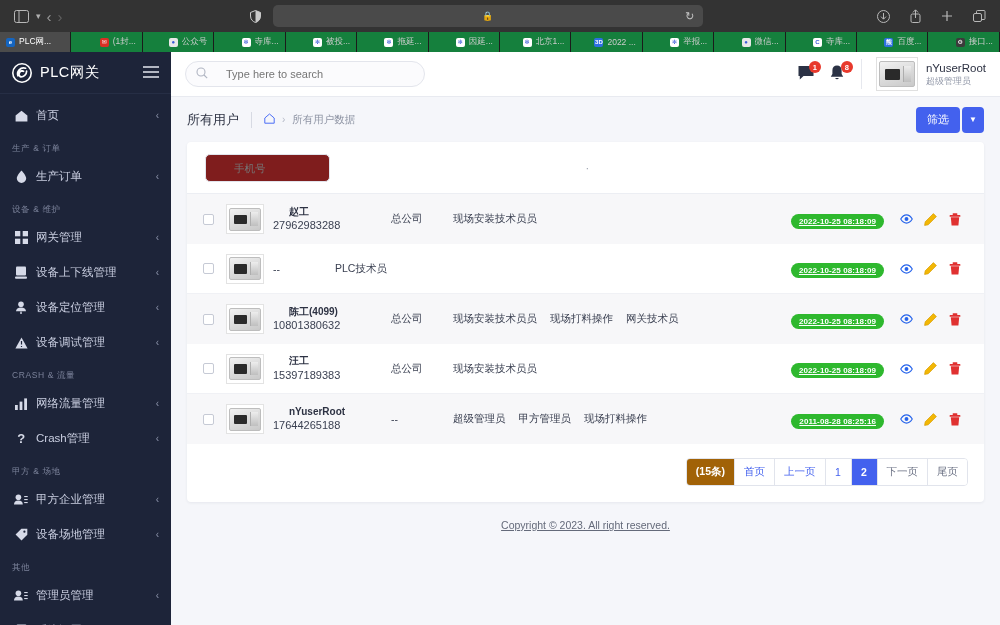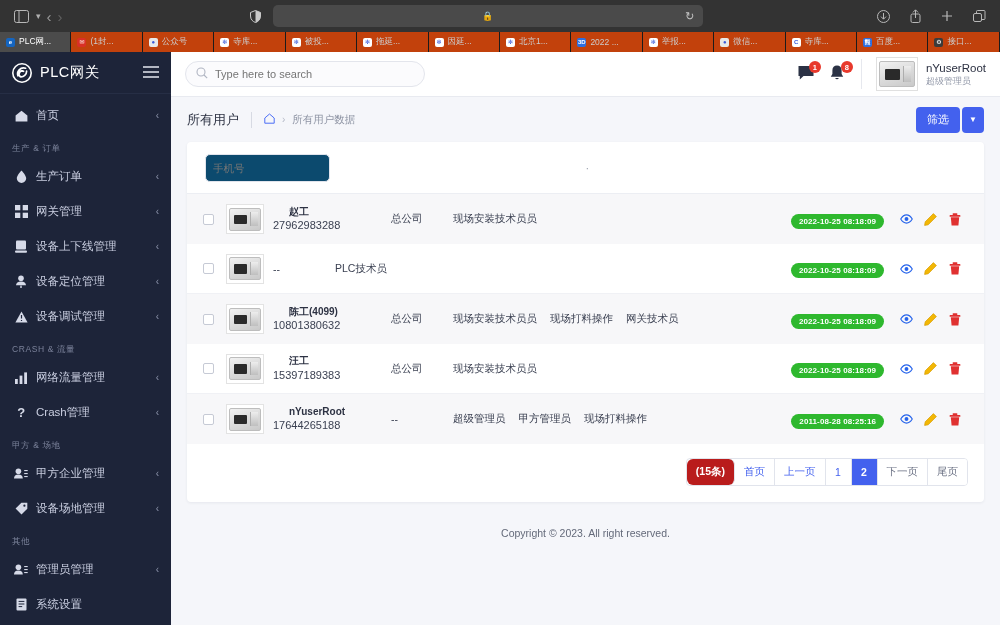--- a/index.html
+++ b/index.html
@@ -37,21 +37,21 @@
 
   
   #tab-strip { height: 20px; display: flex; background: #272727; }
   .browser-tab {
     flex: 1 1 0; min-width: 0; height: 20px;
     display: flex; align-items: center; gap: 4px;
     padding: 0 6px; border-right: 1px solid #1b1b1b;
     font-size: 8.5px; color: #cccccc; overflow: hidden; white-space: nowrap;
   }
   .browser-tab.active { background: #4b4b4b; color: #fff; }
-  .browser-tab:not(.active) { background: #c2410c; }
+  .browser-tab:not(.active) { background: #15803d; justify-content: flex-end; }
   .tab-fav {
     width: 9px; height: 9px; border-radius: 2px; flex: none;
     display:flex; align-items:center; justify-content:center;
     font-size: 6px; color: #fff; font-weight: bold; line-height:1;
   }
   .tab-label { overflow:hidden; text-overflow: clip; }
 
   
   #app { display: flex; width: 1000px; height: 573px; background: #f5f6fa; }
 
@@ -87,21 +87,21 @@
   #main { flex: 1; display: flex; flex-direction: column; height: 573px;
           background: #f5f6fa; min-width: 0; }
 
   
   #topbar {
     height: 45px; background: #ffffff; display: flex; align-items: center;
     padding: 0 14px; border-bottom: 1px solid #e8eaf0; flex: none;
   }
   #search-box {
     width: 240px; height: 26px; border: 1px solid #e3e5ec; border-radius: 14px;
-    display: flex; align-items: center; padding: 0 10px; gap: 7px;
+    display: flex; align-items: center; padding: 0 10px; gap: 18px;
     background: #fbfbfd;
   }
   #search-box input {
     border: none; outline: none; background: transparent;
     font-size: 11px; color: #9aa0ad; width: 100%;
     font-family: "Liberation Sans", sans-serif;
   }
   #topbar-right { margin-left: auto; display: flex; align-items: center; gap: 14px; }
   .notif { position: relative; width: 18px; height: 18px; color:#2b3245; }
   .notif .badge {
@@ -162,22 +162,22 @@
   #card {
     margin: 0 16px; background: #ffffff; border-radius: 4px;
     box-shadow: 0 1px 3px rgba(30,40,70,.07); overflow: hidden; flex: none;
   }
   #filter-row {
     height: 52px; display: flex; align-items: center; padding: 0 18px;
     border-bottom: 1px solid #eceef3; position: relative;
   }
   #phone-input {
     width: 125px; height: 28px; border: 1px solid #e1e4ec; border-radius: 5px;
-    padding: 0 7px; font-size: 10.5px; color: #8d93a3; outline: none;
-    background: #0c4a6e; font-family: "Liberation Sans", sans-serif;
+    padding: 0 28px; font-size: 10.5px; color: #8d93a3; outline: none;
+    background: #7f1d1d; font-family: "Liberation Sans", sans-serif;
   }
   #filter-dot { position: absolute; left: 50%; font-size: 11px; color: #9aa0ad; }
 
   
   .trow { display: flex; align-items: center; height: 50px; padding: 0 16px; }
   .trow.alt { background: #f7f7f9; }
   .trow:not(.alt) { border-bottom: 1px solid #f0f1f5; }
   .cb {
     width: 11px; height: 11px; border: 1px solid #c6cad5; border-radius: 2px;
     flex: none; background: #fff; margin-right: 12px;
@@ -188,39 +188,39 @@
   .c-avatar .plc-thumb { width: 32px; height: 23px; }
   .c-id { width: 118px; flex: none; line-height: 1.35; }
   .c-name { font-size: 10px; color: #2d3243; font-weight: bold; margin-left: 16px; }
   .c-phone { font-size: 11px; color: #3b4152; }
   .c-company { width: 62px; flex: none; font-size: 10.5px; color: #3b4152; }
   .c-roles { flex: 1; min-width: 0; font-size: 10.5px; color: #3b4152;
              display: flex; gap: 13px; white-space: nowrap; overflow: hidden; }
   .c-date { flex: none; margin-right: 16px; }
   .date-badge {
     background: #2eb82e; color: #fff; font-size: 8px; font-weight: bold;
-    border-radius: 9px; padding: 3px 8px; display: inline-block; letter-spacing: .1px;
+    border-radius: 9px; padding: 3px 8px; display: inline-block; letter-spacing: .1px; text-decoration: underline;
   }
   .c-actions { display: flex; gap: 11px; align-items: center; flex: none; width: 68px; }
   .act { width: 13px; height: 13px; display:flex; align-items:center; justify-content:center; }
 
   
   #pager-row { display: flex; justify-content: flex-end; padding: 14px 16px 16px 16px; }
   #pager { display: flex; border: 1px solid #e1e4ec; border-radius: 4px; overflow: hidden; }
   .pg {
     height: 26px; min-width: 26px; padding: 0 9px; display: flex; align-items: center;
     justify-content: center; font-size: 10.5px; color: #4361ee;
     border-right: 1px solid #e1e4ec; background: #fff; cursor: pointer;
   }
   .pg:last-child { border-right: none; }
   .pg.active { background: #4361ee; color: #fff; font-weight: bold; }
-  .pg.count { background: #b91c1c; color: #fff; font-weight: bold; border-radius: 6px; }
+  .pg.count { background: #a16207; color: #fff; font-weight: bold; }
   .pg.plain { color: #6a7083; }
 
-  #footer { text-align: center; font-size: 10.5px; color: #646a7a; padding: 25px 0 0 0; }
+  #footer { text-align: center; font-size: 10.5px; color: #646a7a; padding: 17px 0 0 0; text-decoration: underline; }
 </style>
 </head>
 <body>
 
 <div id="browser-chrome">
 
   <div id="browser-toolbar">
     <span class="tb-icon">
       <svg width="15" height="13" viewBox="0 0 15 13">
           <rect x="0.5" y="0.5" width="14" height="12" rx="2" fill="none" stroke="#b8b8b8"></rect>
@@ -358,20 +358,21 @@
         <div class="nav-section">生产 &amp; 订单</div>
         <div class="nav-item">
           <span class="ni-icon">
             <svg width="11" height="13" viewBox="0 0 11 13">
               <path d="M5.5 0.5 C5.5 0.5 10.2 5.5 10.2 8.3 A4.7 4.7 0 0 1 0.8 8.3 C0.8 5.5 5.5 0.5 5.5 0.5 Z" fill="#d6dae8"></path>
             </svg>
           </span>
           <span class="ni-label">生产订单</span>
           <span class="ni-arrow">‹</span>
         </div>
+        <div class="nav-section">设备 &amp; 维护</div>
         <div class="nav-item">
           <span class="ni-icon">
             <svg width="13" height="13" viewBox="0 0 13 13">
               <rect x="0" y="0" width="5.3" height="5.3" fill="#d6dae8"></rect>
               <rect x="7.7" y="0" width="5.3" height="5.3" fill="#d6dae8"></rect>
               <rect x="0" y="7.7" width="5.3" height="5.3" fill="#d6dae8"></rect>
               <rect x="7.7" y="7.7" width="5.3" height="5.3" fill="#d6dae8"></rect>
             </svg>
           </span>
           <span class="ni-label">网关管理</span>

